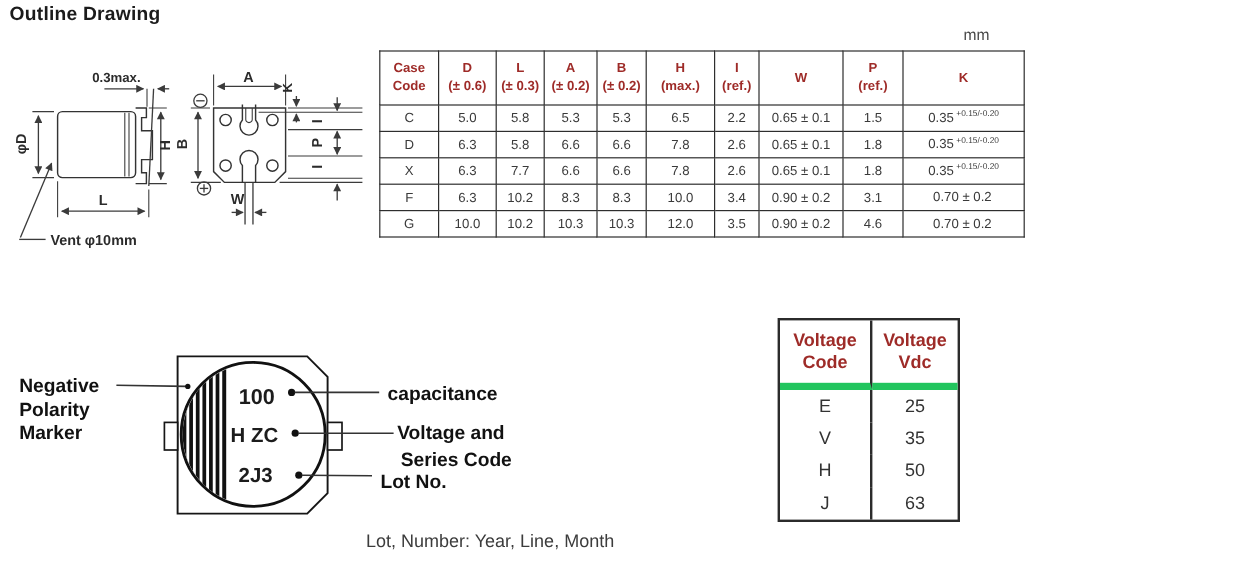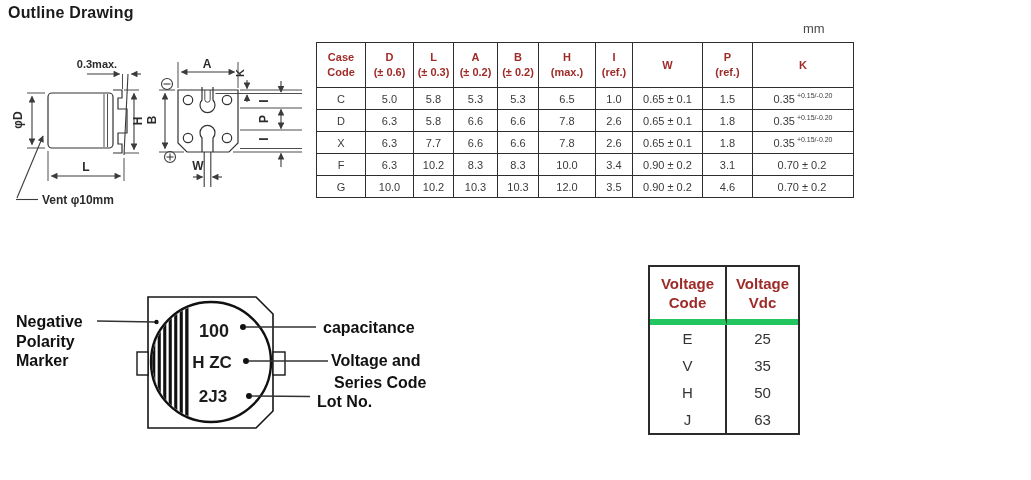--- a/index.html
+++ b/index.html
@@ -187,21 +187,21 @@
       </tr>
     </thead>
     <tbody>
       <tr>
         <td>C</td>
         <td>5.0</td>
         <td>5.8</td>
         <td>5.3</td>
         <td>5.3</td>
         <td>6.5</td>
-        <td>1.0</td>
+        <td>2.2</td>
         <td>0.65 ± 0.1</td>
         <td>1.5</td>
         <td><span>0.35</span><sup class="tol">+0.15/-0.20</sup></td>
       </tr>
       <tr>
         <td>D</td>
         <td>6.3</td>
         <td>5.8</td>
         <td>6.6</td>
         <td>6.6</td>
@@ -282,20 +282,21 @@
       <text class="mlabel" x="16" y="57">Polarity</text>
       <text class="mlabel" x="16" y="76">Marker</text>
 
       <text class="mlabel" x="323" y="43">capacitance</text>
       <text class="mlabel" x="331" y="76">Voltage and</text>
       <text class="mlabel" x="334" y="98">Series Code</text>
       <text class="mlabel" x="317" y="117">Lot No.</text>
     </g>
   </svg>
 
+  <div class="footnote">Lot, Number:  Year, Line, Month</div>
 
   <div class="v-table">
     <div class="cell vhdr col1">
       <div>Voltage</div>
       <div>Code</div>
     </div>
     <div class="cell vhdr">
       <div>Voltage</div>
       <div>Vdc</div>
     </div>

